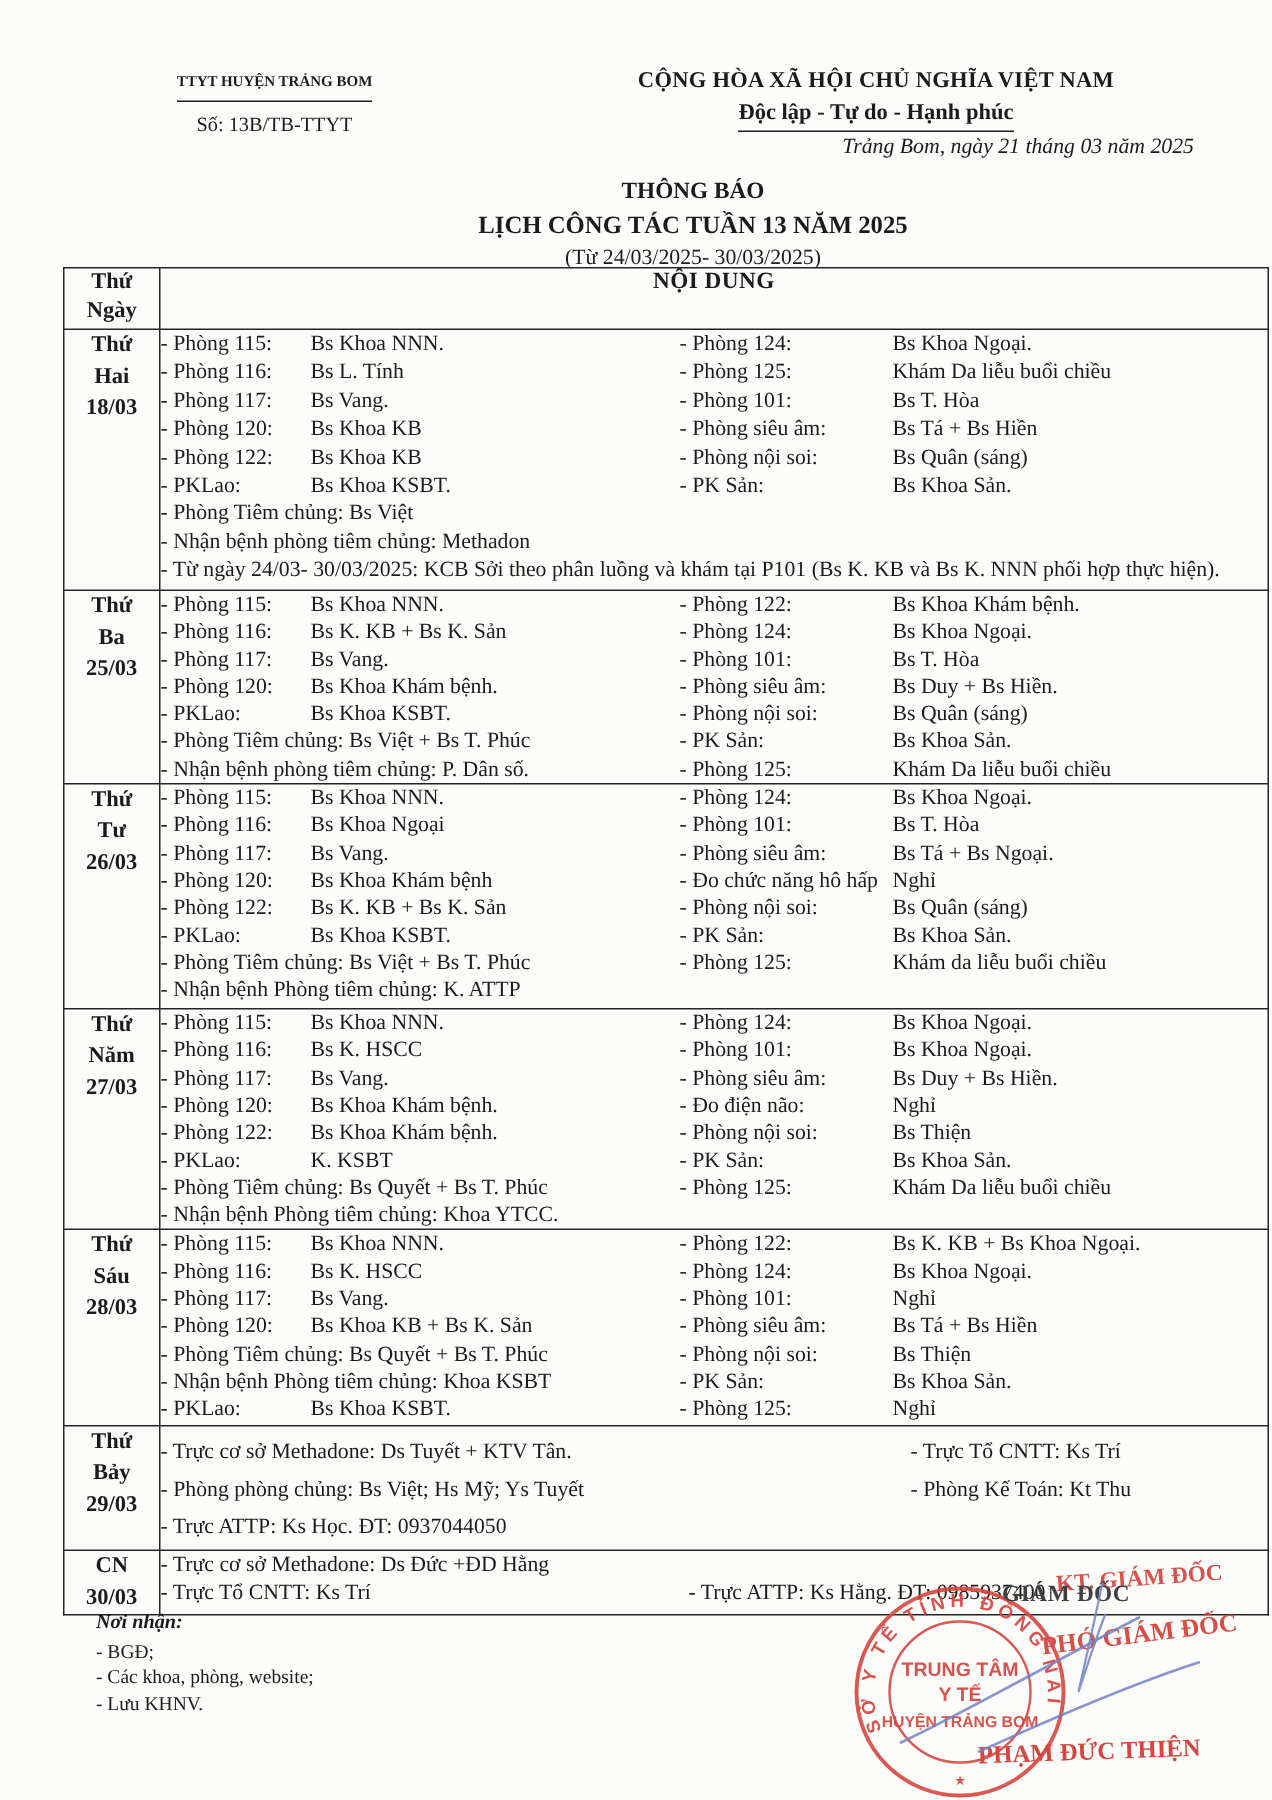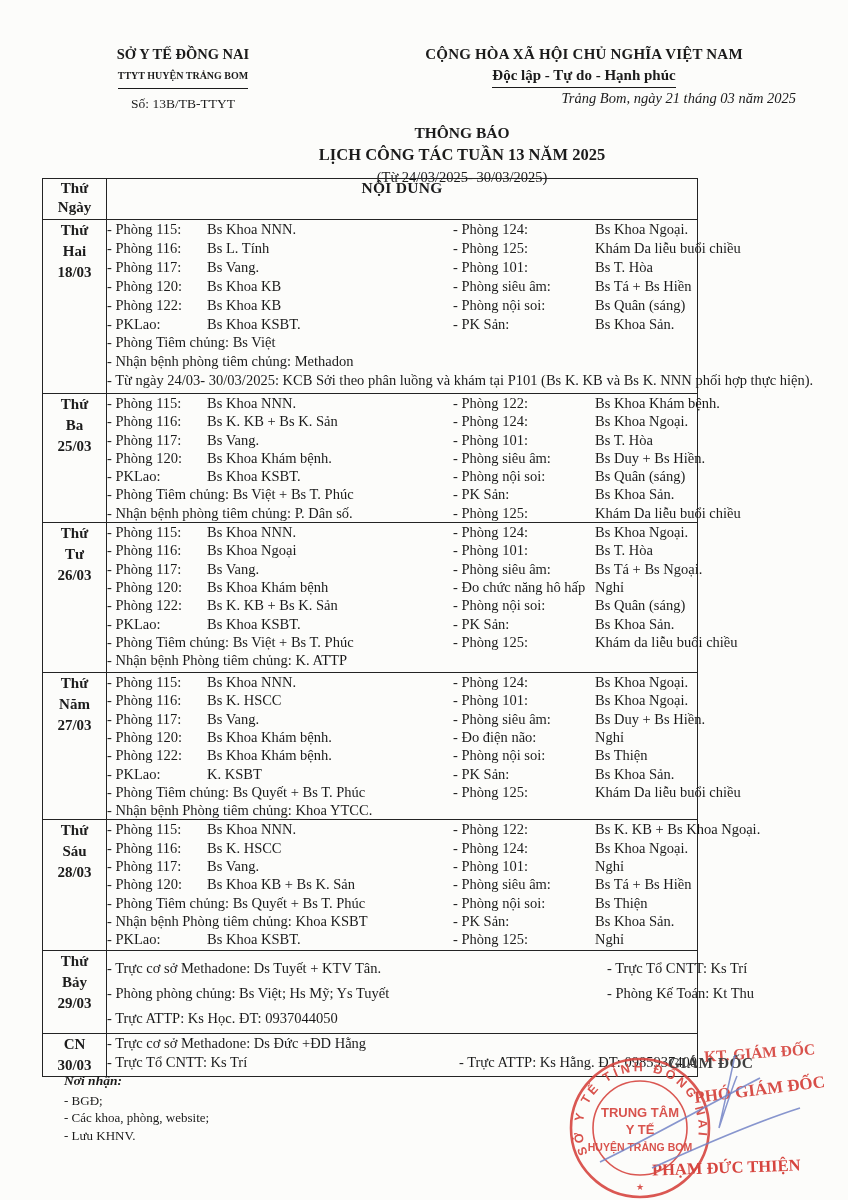--- a/index.html
+++ b/index.html
@@ -25,21 +25,21 @@
   .h-right .l2{font-size:15px;font-weight:bold;}
   .h-right .l2 span{border-bottom:1.5px solid var(--ink);padding-bottom:1px;display:inline-block;}
   .h-right .l3{font-size:14.5px;font-style:italic;text-align:right;padding-right:34px;margin-top:0px;}
   
   .title-block{margin-left:76px;text-align:center;margin-top:8px;line-height:22px;}
   .title-block .t1{font-size:15.5px;font-weight:bold;}
   .title-block .t2{font-size:16.5px;font-weight:bold;}
   .title-block .t3{font-size:14.5px;font-weight:normal;}
   
   table.schedule{
-    position:absolute;left:42px;top:178px;width:656px;
+    position:absolute;left:42px;top:178px;width:804px;
     border-collapse:collapse;table-layout:fixed;
   }
   table.schedule th,table.schedule td{
     border:1.6px solid #242424;vertical-align:top;padding:0;
   }
   th.col-day,td.day-cell{width:63px;}
   thead th{height:40px;vertical-align:middle;}
   .col-day div{font-weight:bold;font-size:15px;line-height:19px;text-align:center;}
   th.col-content{font-weight:bold;font-size:15.5px;text-align:center;letter-spacing:.3px;}
   td.day-cell{vertical-align:middle;}
@@ -88,21 +88,20 @@
   .sign-strokes{position:absolute;left:0;top:0;z-index:6;}
   .stamp-text{font-family:"Liberation Sans","DejaVu Sans",sans-serif;font-weight:bold;fill:var(--stamp-red);}
 </style>
 </head>
 <body>
 
 <div class="page">
 
   <div class="doc-header">
     <div class="h-left">
-      <div class="l1">SỞ Y TẾ ĐỒNG NAI</div>
       <div class="l2"><span>TTYT HUYỆN TRẢNG BOM</span></div>
       <div class="l3">Số: 13B/TB-TTYT</div>
     </div>
     <div class="h-right">
       <div class="l1">CỘNG HÒA XÃ HỘI CHỦ NGHĨA VIỆT NAM</div>
       <div class="l2"><span>Độc lập - Tự do - Hạnh phúc</span></div>
       <div class="l3">Trảng Bom, ngày 21 tháng 03 năm 2025</div>
     </div>
   </div>
 

